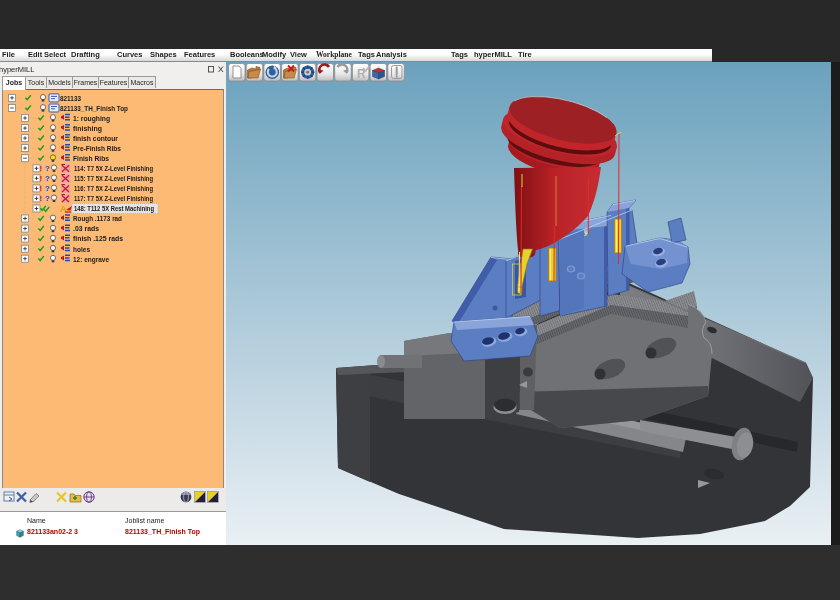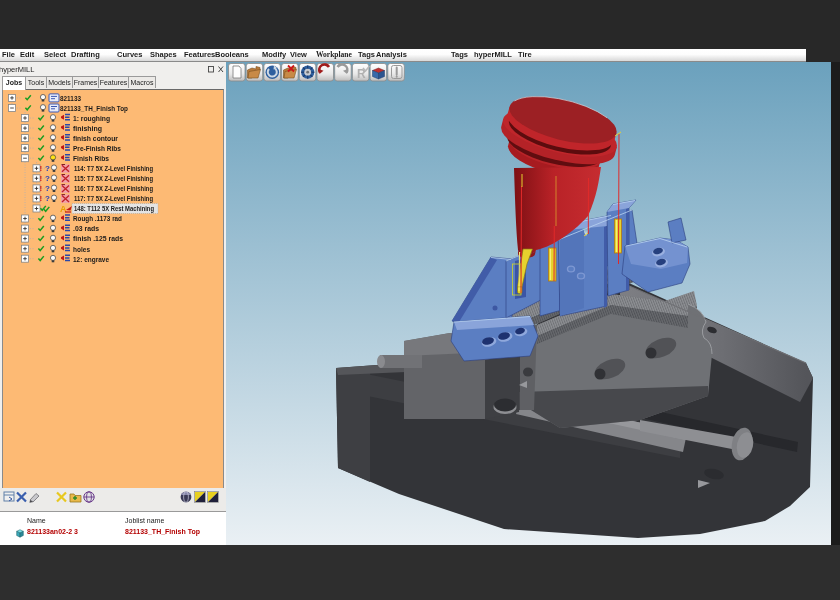--- a/index.html
+++ b/index.html
@@ -1,29 +1,29 @@
 <!DOCTYPE html>
 <html><head><meta charset="utf-8"><style>
 html,body{margin:0;padding:0;width:840px;height:600px;overflow:hidden;background:#282828;}
 body{position:relative;font-family:"Liberation Sans",sans-serif;}
 .abs{position:absolute;}
 .mi{position:absolute;top:1px;font-size:7.5px;font-weight:bold;color:#1a1a1a;white-space:nowrap;}
 .tab{position:absolute;top:0;height:11px;background:#eceae7;border:1px solid #9a9a9a;border-bottom:none;font-size:7px;color:#222;text-align:center;line-height:11px;}
 </style></head>
 <body>
 
-<div class="abs" style="left:0;top:49px;width:806px;height:12px;background:linear-gradient(#ffffff,#fdfdfd 45%,#d8d8d8);border-bottom:1px solid #8a8a8a;">
+<div class="abs" style="left:0;top:49px;width:712px;height:12px;background:linear-gradient(#ffffff,#fdfdfd 45%,#d8d8d8);border-bottom:1px solid #8a8a8a;">
 <span class="mi" style="left:2px;">File</span>
-<span class="mi" style="left:20px;">Edit</span>
+<span class="mi" style="left:28px;">Edit</span>
 <span class="mi" style="left:44px;">Select</span>
 <span class="mi" style="left:71px;">Drafting</span>
 <span class="mi" style="left:117px;">Curves</span>
 <span class="mi" style="left:150px;">Shapes</span>
 <span class="mi" style="left:184px;">Features</span>
-<span class="mi" style="left:207px;padding-left:8px;">Booleans</span>
+<span class="mi" style="left:222px;padding-left:8px;">Booleans</span>
 <span class="mi" style="left:262px;">Modify</span>
 <span class="mi" style="left:290px;">View</span>
 <span class="mi" style="left:316px;font-family:Liberation Serif, serif;">Workplane</span>
 <span class="mi" style="left:358px;text-align:center;">Tags</span>
 <span class="mi" style="left:376px;">Analysis</span>
 <span class="mi" style="left:410px;margin-top:39px;">Electrodes</span>
 <span class="mi" style="left:451px;">Tags</span>
 <span class="mi" style="left:474px;">hyperMILL</span>
 <span class="mi" style="left:518px;">Tire</span>
 </div>

